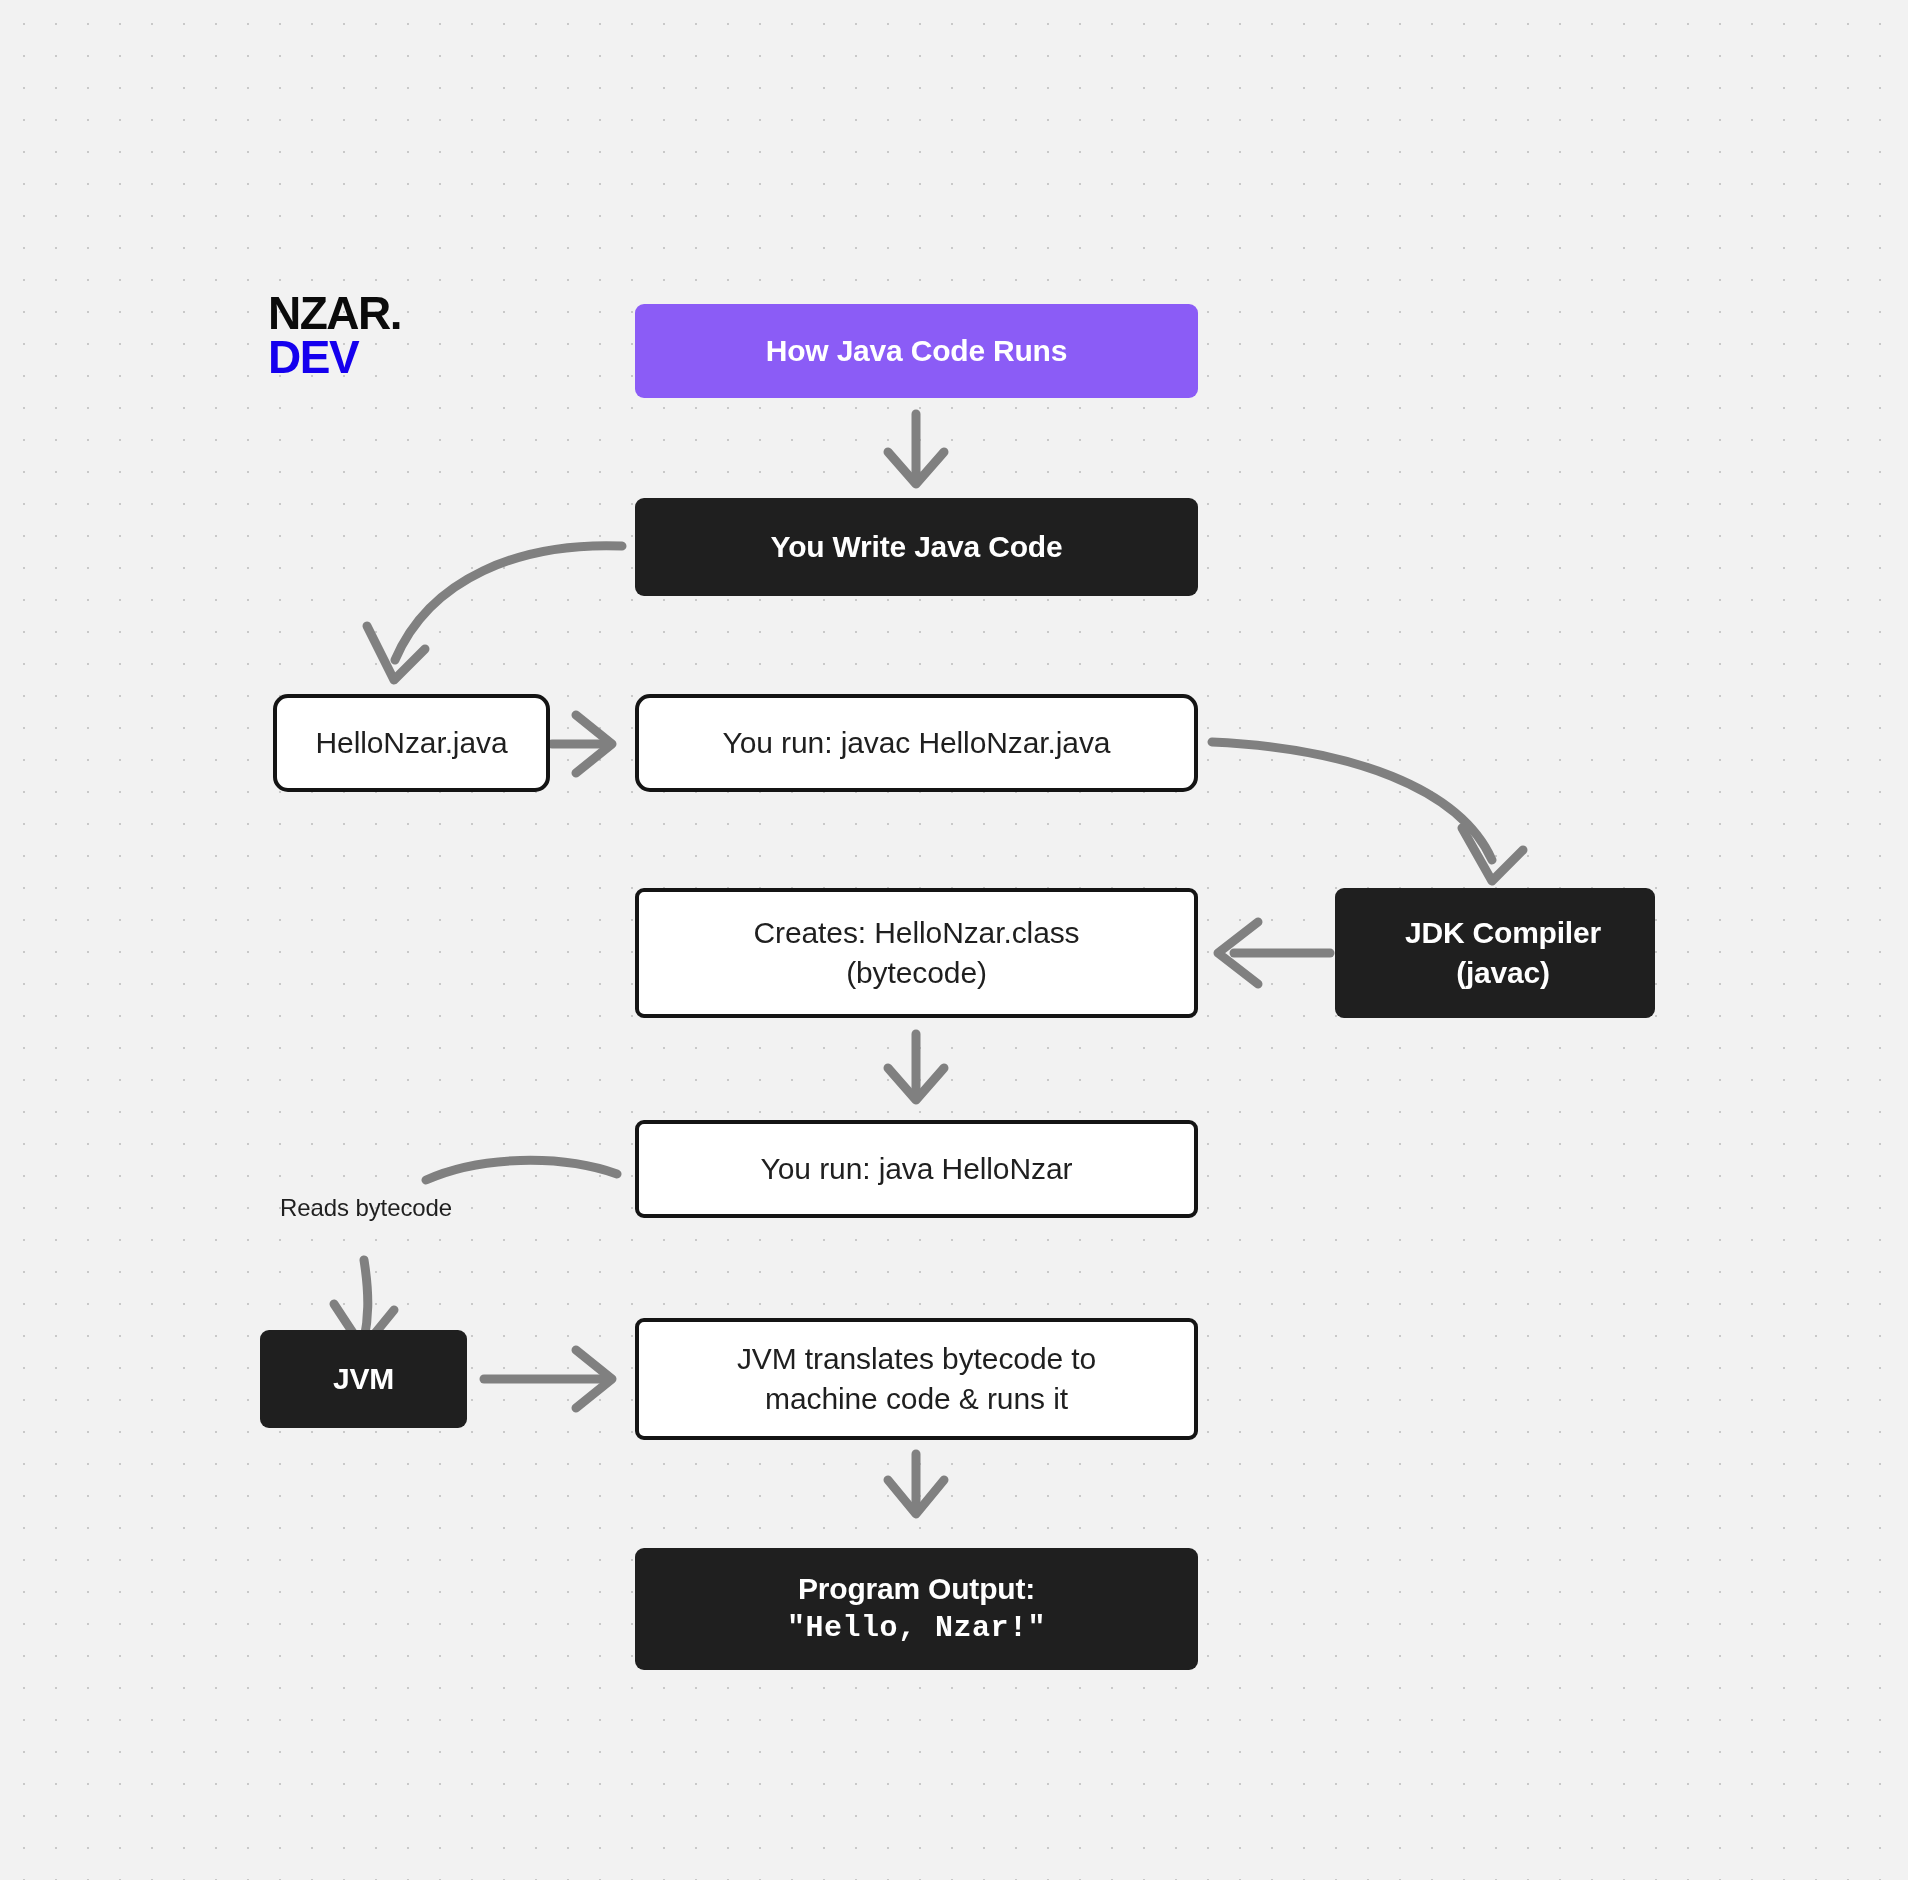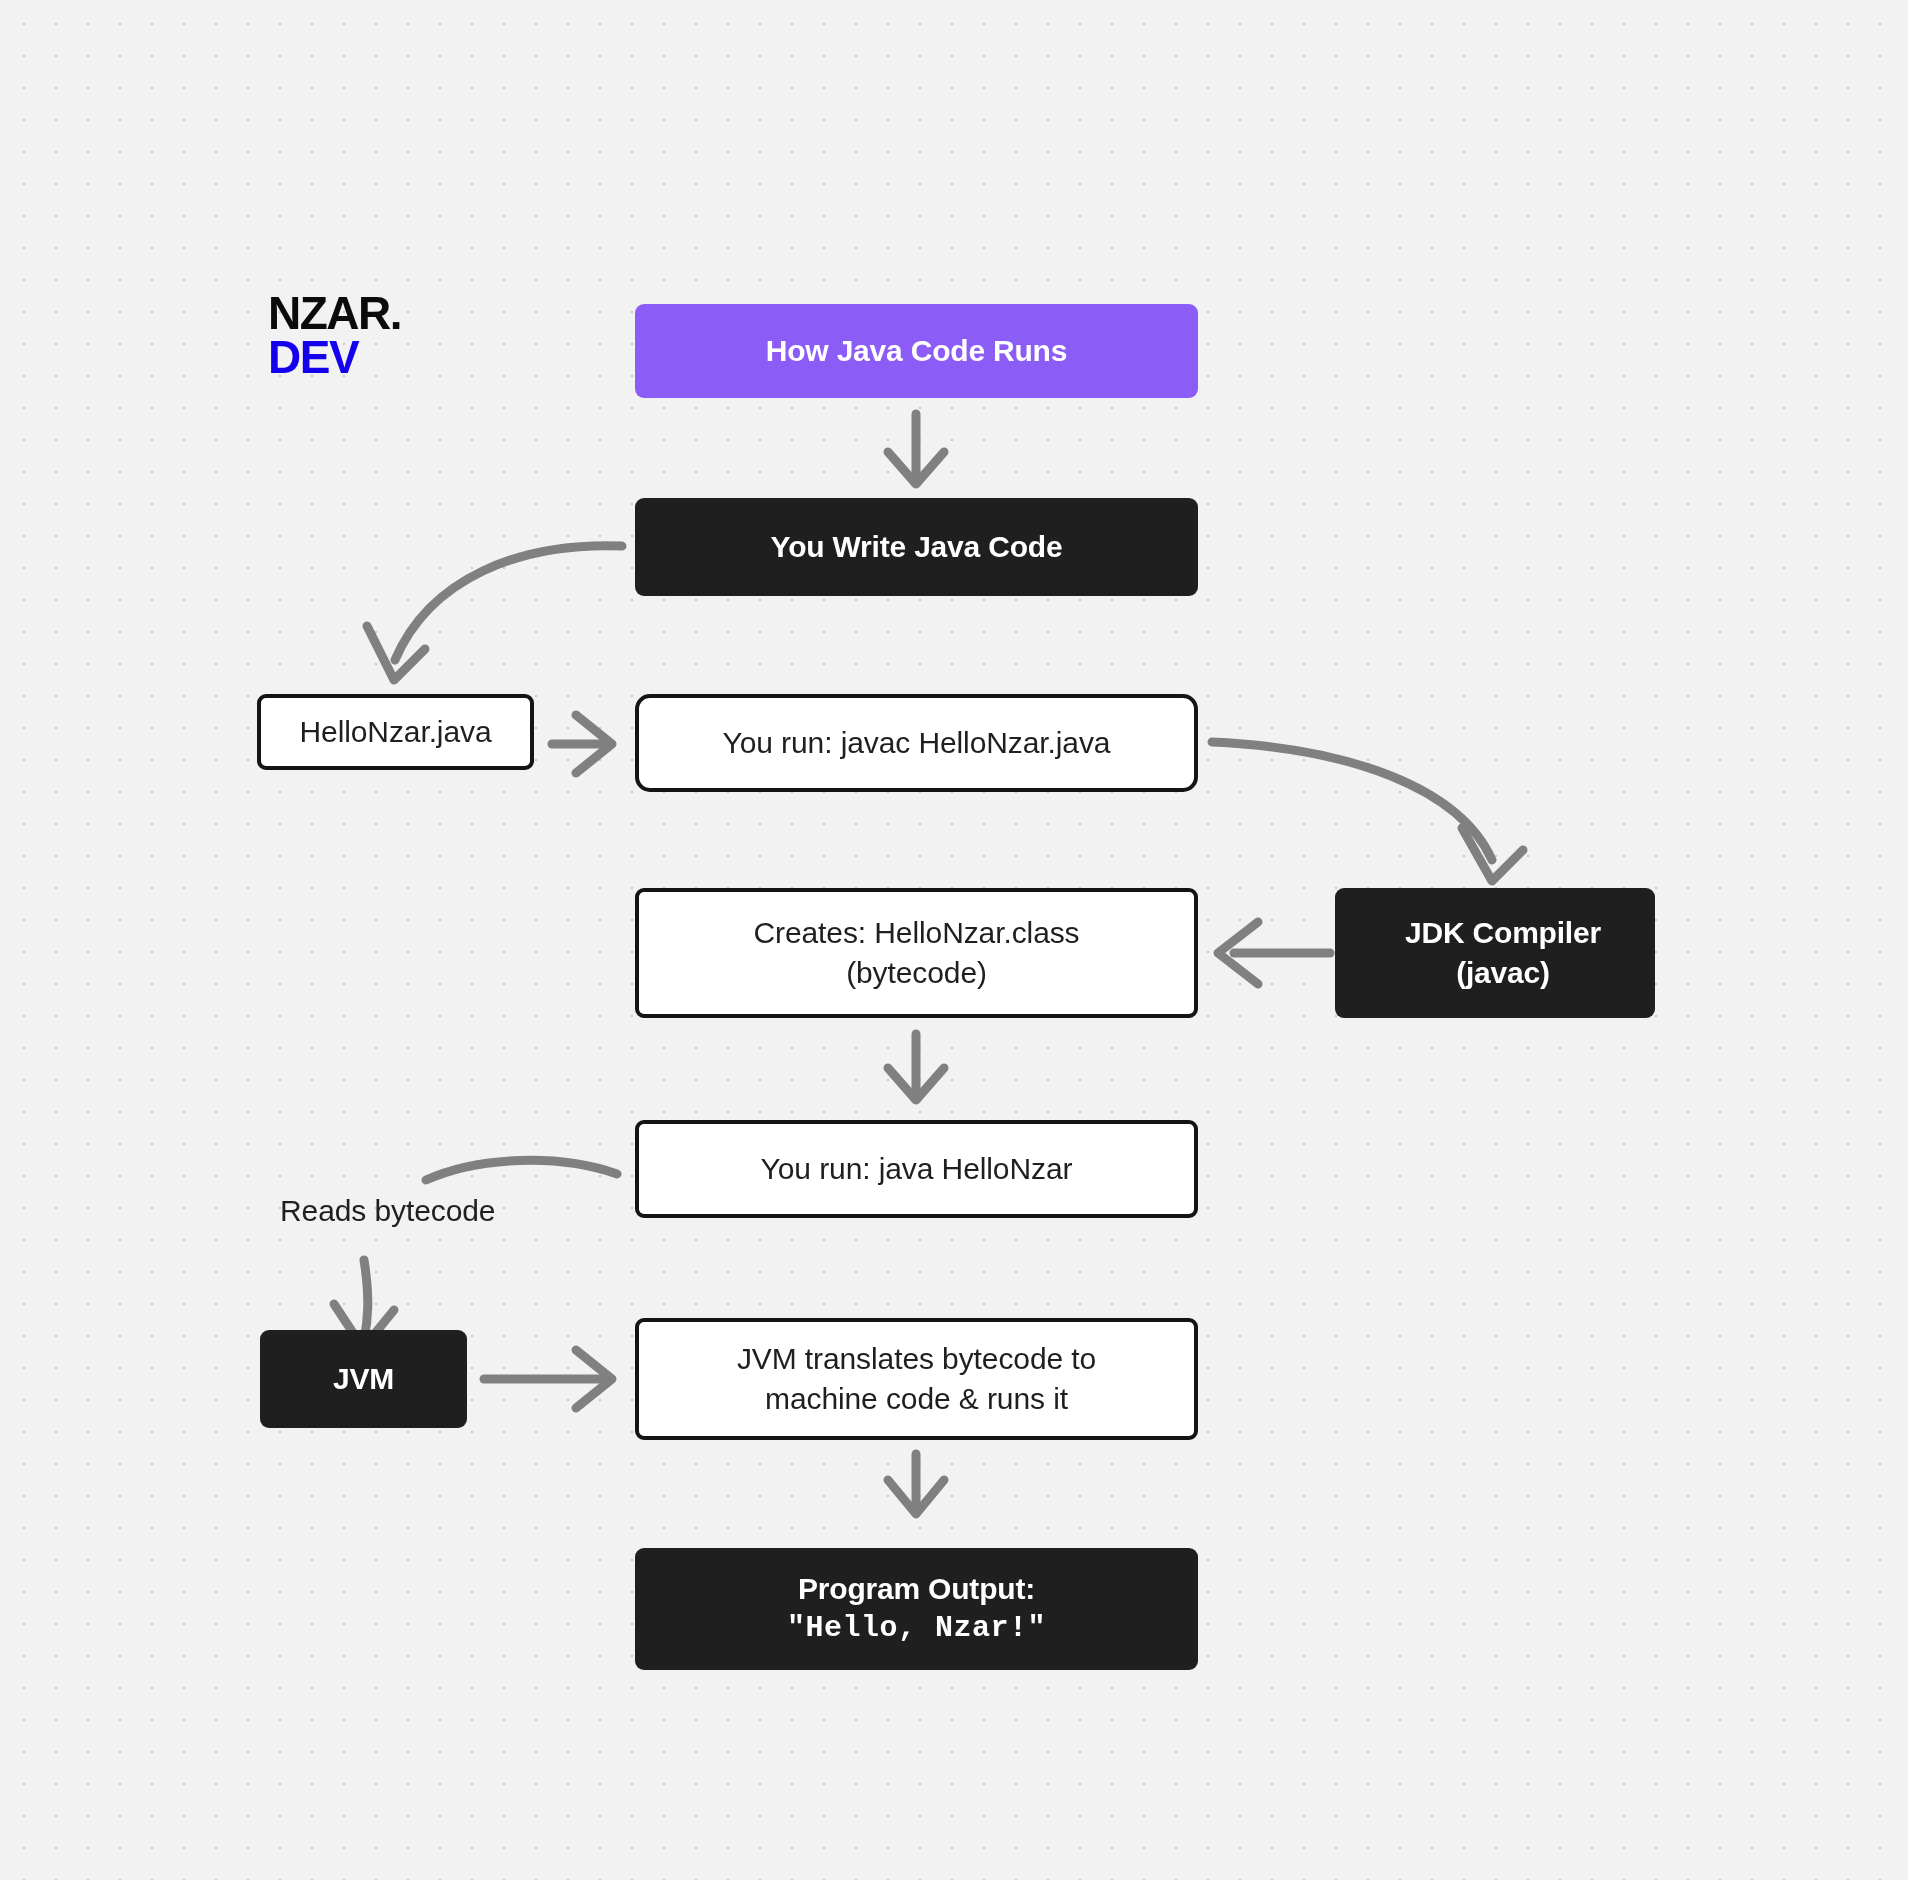--- a/index.html
+++ b/index.html
@@ -49,21 +49,21 @@
   }
   .node .line2{display:block;}
   .mono{
     font-family:"Liberation Mono", monospace;
     font-weight:bold;
     font-size:30px;
     letter-spacing:0.5px;
   }
   .edge-label{
     position:absolute;
-    font-size:30px;
+    font-size:24px;
     color:#1f1f1f;
     white-space:nowrap;
     letter-spacing:-0.1px;
   }
   #logo{
     position:absolute;
     left:268px;top:244px;
     font-family:"Liberation Sans", sans-serif;
     font-weight:bold;
     font-size:46px;
@@ -136,21 +136,21 @@
   </svg>
 
   <div class="node accent" style="left:635px;top:256px;width:563px;height:94px;">
     <span>How Java Code Runs</span>
   </div>
 
   <div class="node dark" style="left:635px;top:450px;width:563px;height:98px;">
     <span>You Write Java Code</span>
   </div>
 
-  <div class="node plain" style="left:257px;top:646px;width:277px;height:76px;">
+  <div class="node plain" style="left:273px;top:646px;width:277px;height:98px;border-radius:15px;">
     <span>HelloNzar.java</span>
   </div>
 
   <div class="node plain" style="left:635px;top:646px;width:563px;height:98px;border-radius:15px;">
     <span>You run: javac HelloNzar.java</span>
   </div>
 
   <div class="node plain" style="left:635px;top:840px;width:563px;height:130px;">
     <span>Creates: HelloNzar.class</span>
     <span class="line2">(bytecode)</span>

